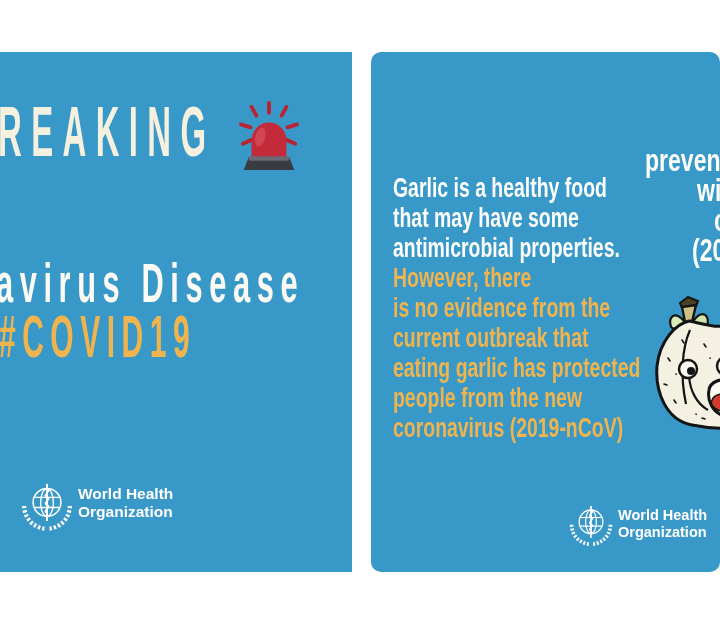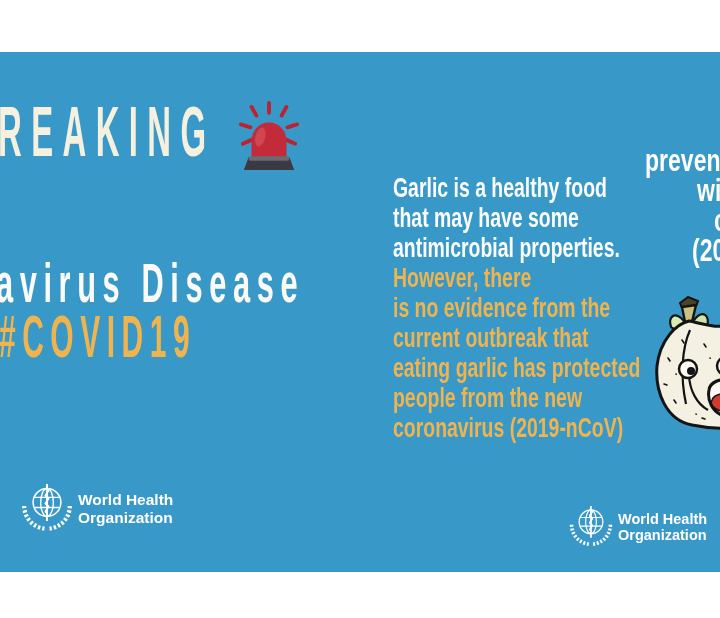--- a/index.html
+++ b/index.html
@@ -1,33 +1,33 @@
 <!DOCTYPE html>
 <html><head>
 <meta charset="utf-8">
 <style>
   html,body{margin:0;padding:0;background:#ffffff;}
   .canvas{position:relative;width:720px;height:618px;background:#ffffff;overflow:hidden;
           font-family:"Liberation Sans", sans-serif;}
-  .card{position:absolute;top:52px;height:520px;background:#3898c8;overflow:hidden;padding-left:38px;}
+  .card{position:absolute;top:52px;height:520px;background:#3898c8;overflow:hidden;}
   #card-breaking{left:0;width:352px;}
   #card-garlic{left:371px;width:349px;border-radius:10px;}
 
   .cond{display:inline-block;transform-origin:left top;white-space:nowrap;font-weight:bold;line-height:1;}
 
   .breaking-headline{position:absolute;left:-2px;top:45px;font-size:70px;letter-spacing:20px;
                      color:#f6f0df;transform:scaleX(0.47);}
   .disease-line{position:absolute;left:-4px;top:203px;font-size:56px;letter-spacing:12px;
                 color:#fbfaf4;transform:scaleX(0.55);}
   .hashtag-line{position:absolute;left:-1px;top:255px;font-size:60px;letter-spacing:13px;
                 color:#f0b44f;transform:scaleX(0.5);}
 
   .siren{position:absolute;left:237px;top:48px;width:64px;height:72px;}
 
-  .who-logo{position:absolute;display:flex;align-items:center;}
+  .who-logo{position:absolute;display:flex;align-items:flex-start;}
   .who-logo .globe{flex:0 0 auto;}
   .who-text{color:#ffffff;font-weight:bold;white-space:nowrap;}
   #who-left{left:20px;top:426px;}
   #who-left .globe{width:54px;height:54px;}
   #who-left .who-text{font-size:15.5px;line-height:17.5px;margin-left:4px;padding-top:7px;}
   #who-right{left:197px;top:449px;}
   #who-right .globe{width:46px;height:46px;}
   #who-right .who-text{font-size:14.5px;line-height:16.5px;margin-left:4px;padding-top:6px;}
 
   .heading-frag{position:absolute;font-size:32px;font-weight:bold;color:#fdfdfb;line-height:30px;

